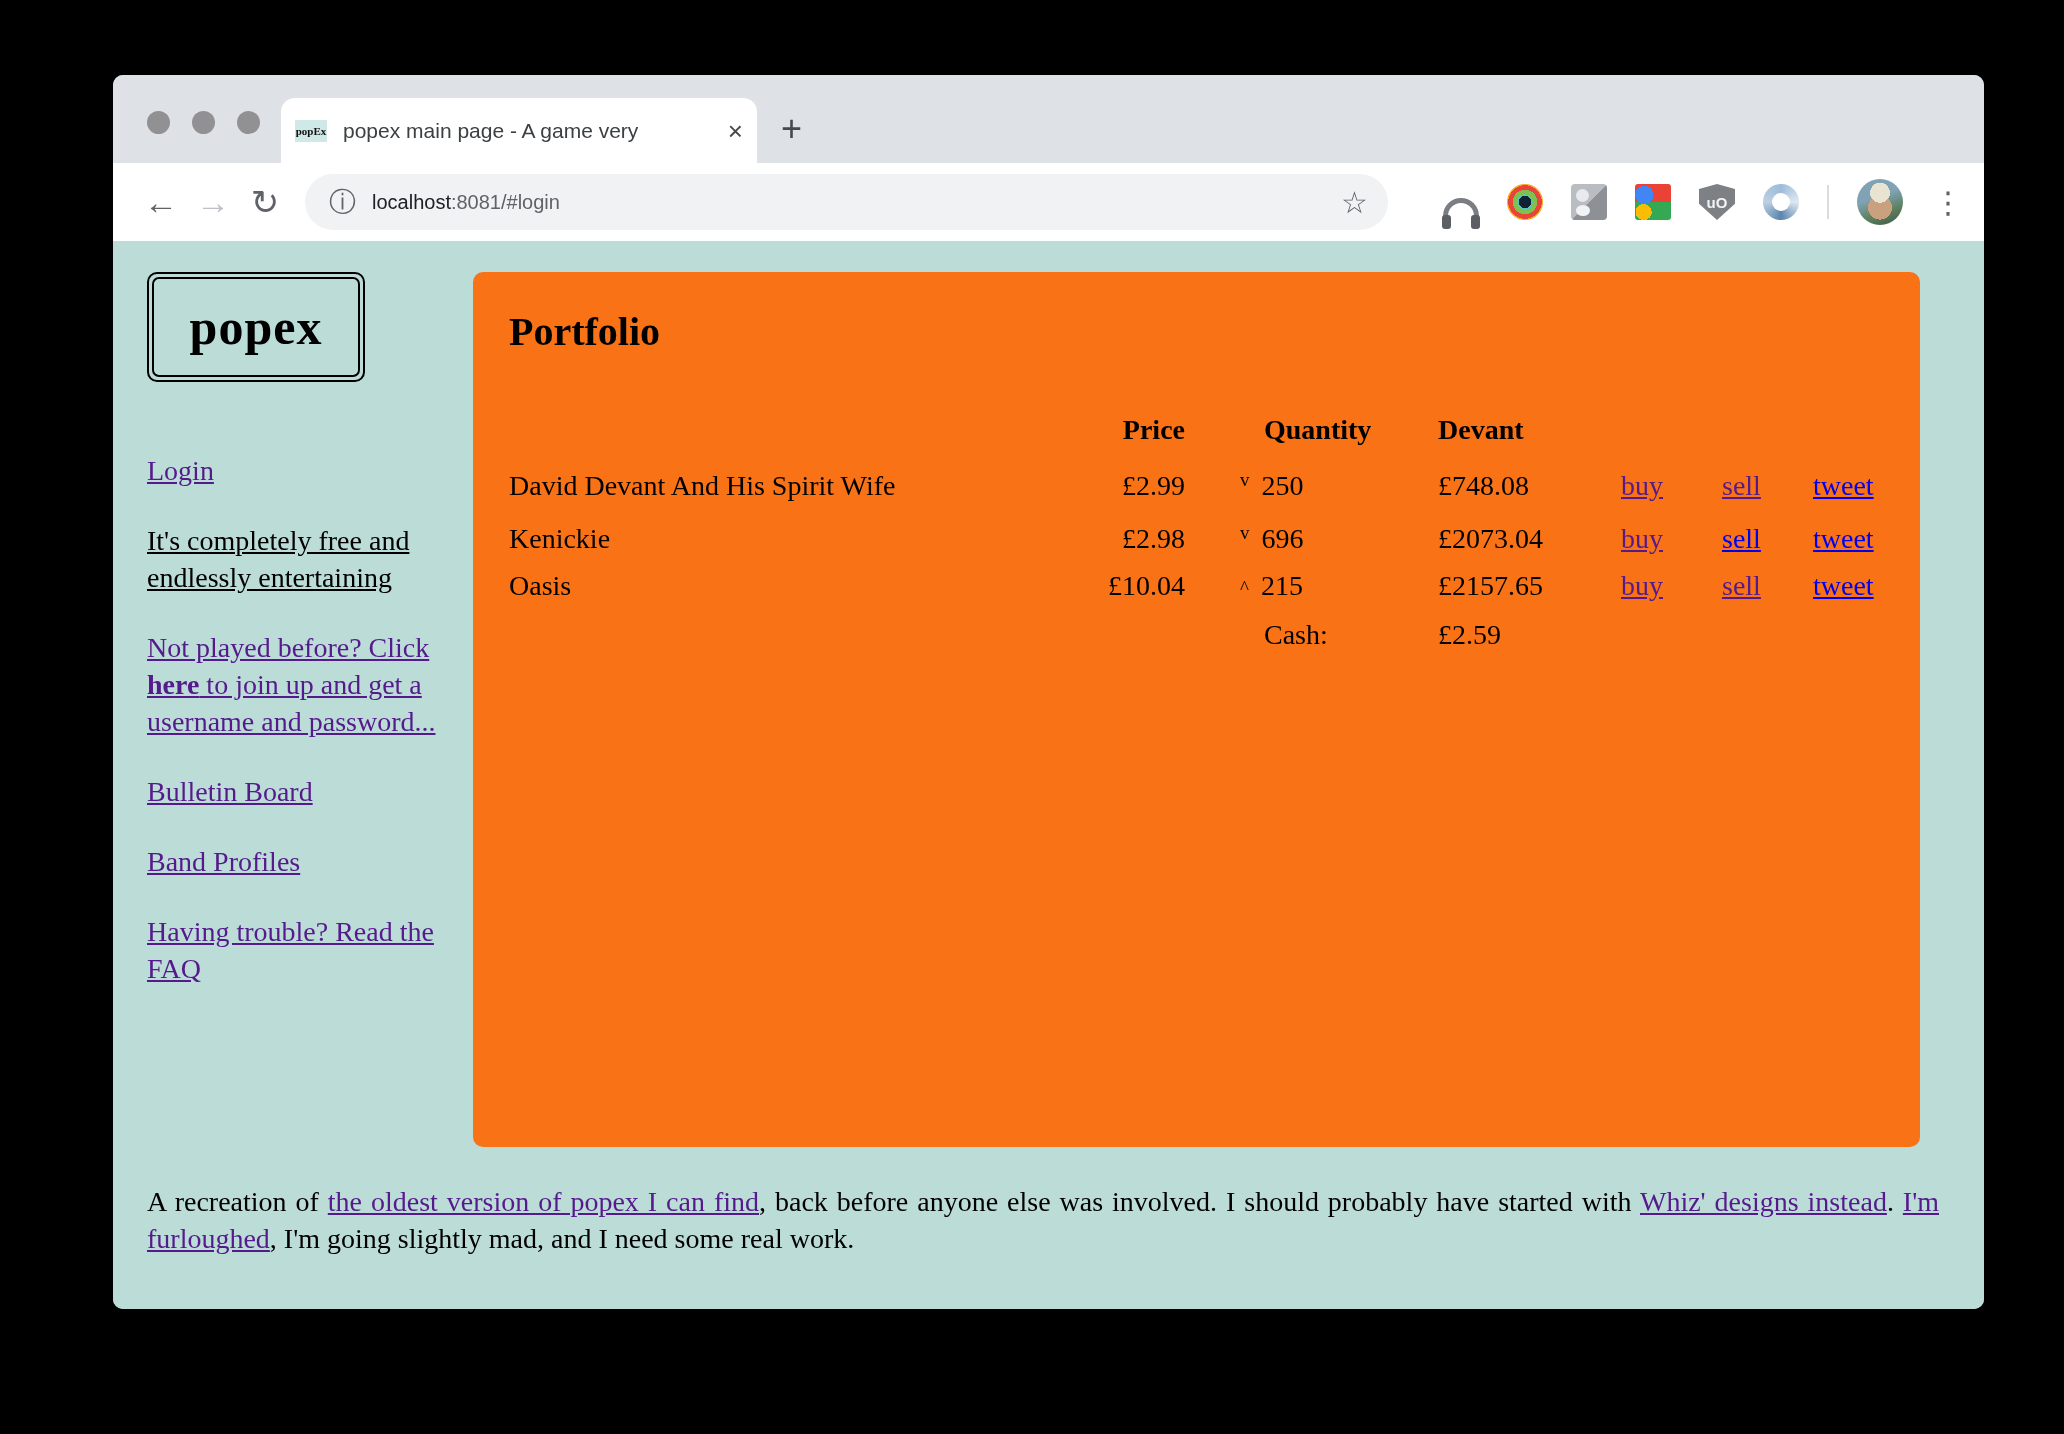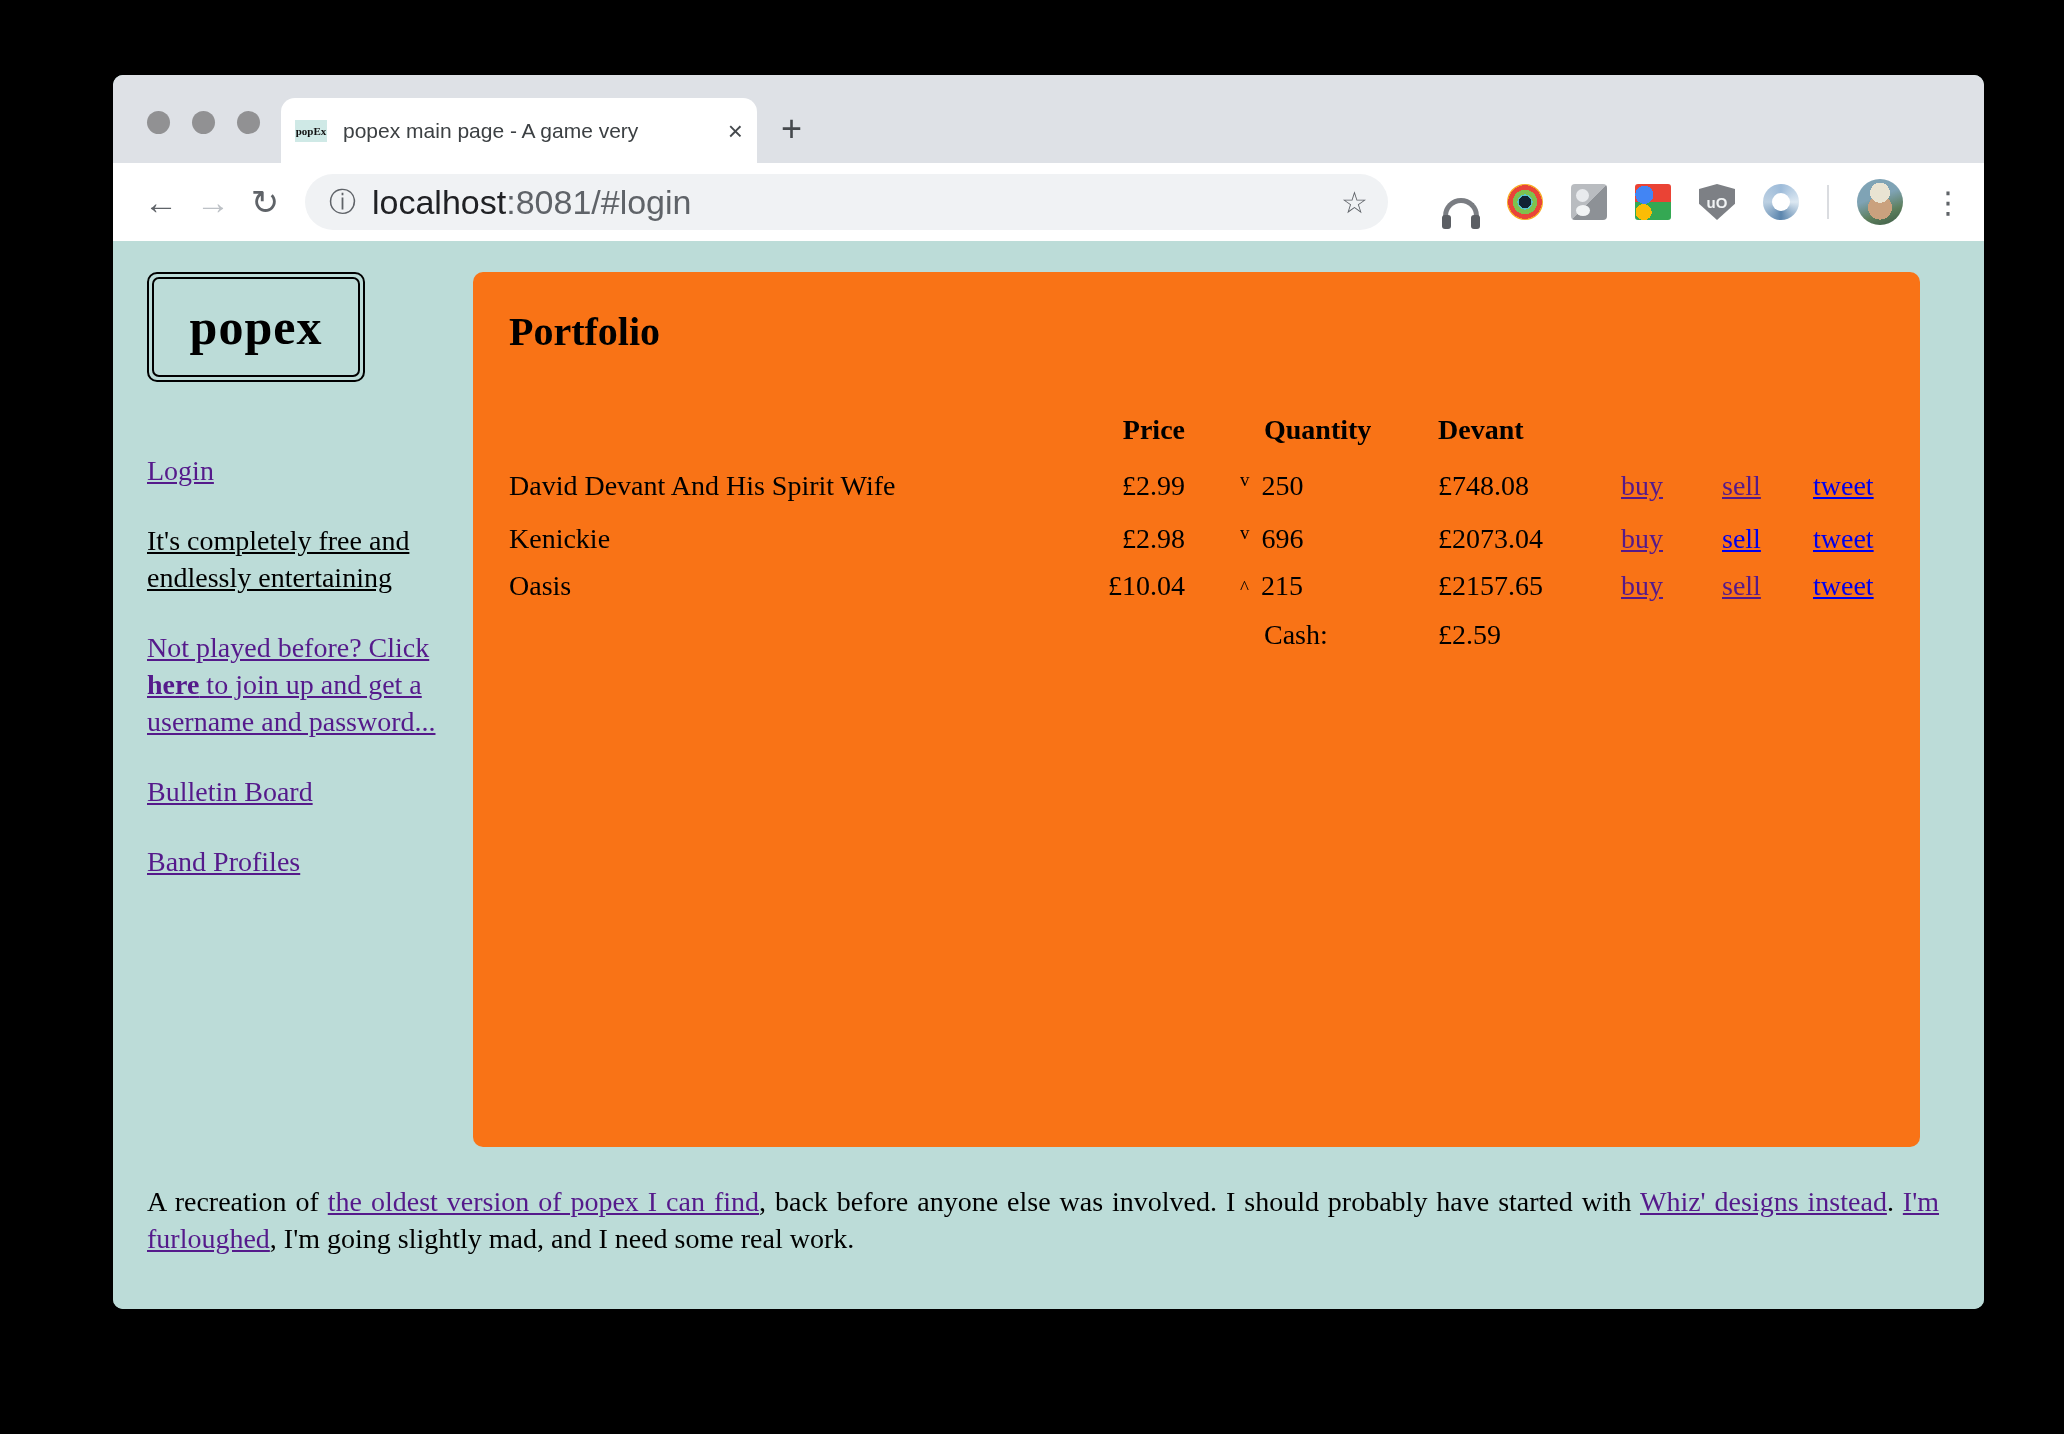--- a/index.html
+++ b/index.html
@@ -39,21 +39,21 @@
   
   .toolbar { height:78px; background:#fff; display:flex; align-items:center; position:relative; }
   .navbtn { font-size:34px; color:#5f6368; width:52px; text-align:center; flex:0 0 auto; }
   .navbtn.back { margin-left:22px; }
   .navbtn.disabled { color:#bdc1c6; }
   .omnibox {
     margin-left:14px; width:1083px; height:56px; background:#f0f2f4; border-radius:28px;
     display:flex; align-items:center; box-sizing:border-box; padding:0 20px 0 24px;
   }
   .info-ic { color:#5f6368; font-size:27px; margin-right:16px; }
-  .url { font-size:34px; color:#5f6368; white-space:nowrap; }
+  .url { font-size:20px; color:#5f6368; white-space:nowrap; }
   .url .host { color:#202124; }
   .star { margin-left:auto; color:#5f6368; font-size:30px; }
   .ext-row { position:absolute; left:1330px; top:0; height:78px; display:flex; align-items:center; gap:28px; }
   .ext { width:36px; height:36px; position:relative; flex:0 0 auto; }
   
   .ic-phones { border:5px solid #7a7d82; border-bottom:none; border-radius:20px 20px 0 0; width:26px; height:16px; top:6px; }
   .ic-phones::before, .ic-phones::after { content:""; position:absolute; bottom:-10px; width:9px; height:14px; background:#5c5f64; border-radius:3px; }
   .ic-phones::before { left:-6px; } .ic-phones::after { right:-6px; }
   
   .ic-eye { border-radius:50%;
@@ -177,20 +177,21 @@
       <div class="logo-box">
         <div class="logo-inner">
           <span class="logo-text">popex</span>
         </div>
       </div>
       <p><a class="slink">Login</a></p>
       <p><a class="slink black">It's completely free and endlessly entertaining</a></p>
       <p><a class="slink"><span>Not played before? Click </span><b>here</b><span> to join up and get a username and password...</span></a></p>
       <p><a class="slink">Bulletin Board</a></p>
       <p><a class="slink">Band Profiles</a></p>
+      <p><a class="slink">Having trouble? Read the FAQ</a></p>
     </div>
 
     <div class="panel">
       <h2>Portfolio</h2>
       <div class="ptable">
         <div class="phead">
           <span class="h-price">Price</span>
           <span class="h-qty">Quantity</span>
           <span class="h-value">Devant</span>
         </div>

